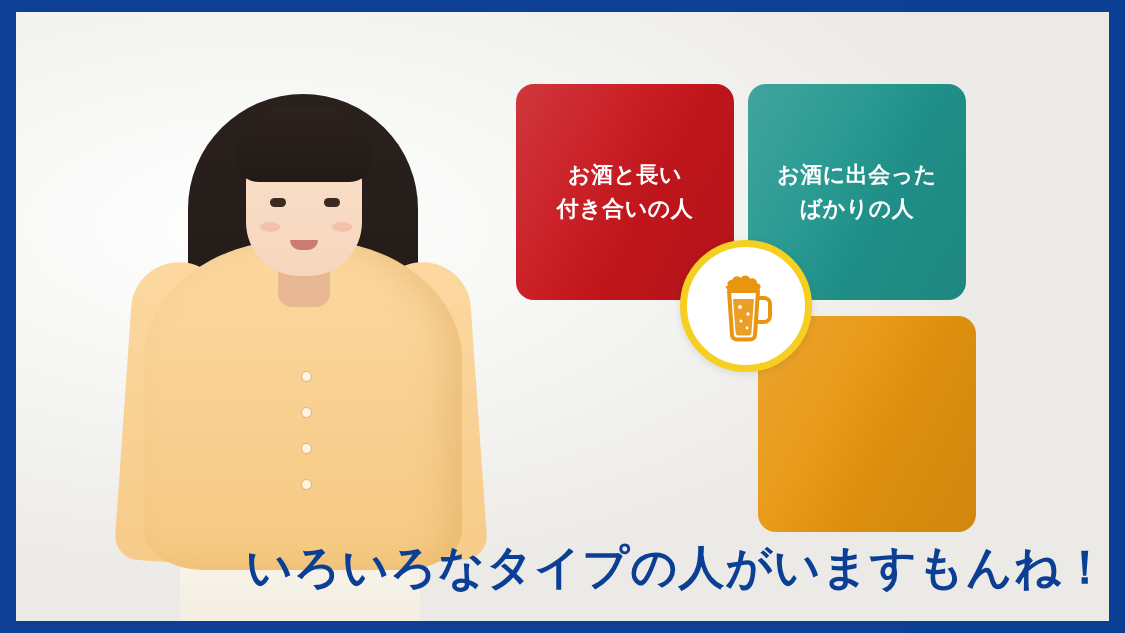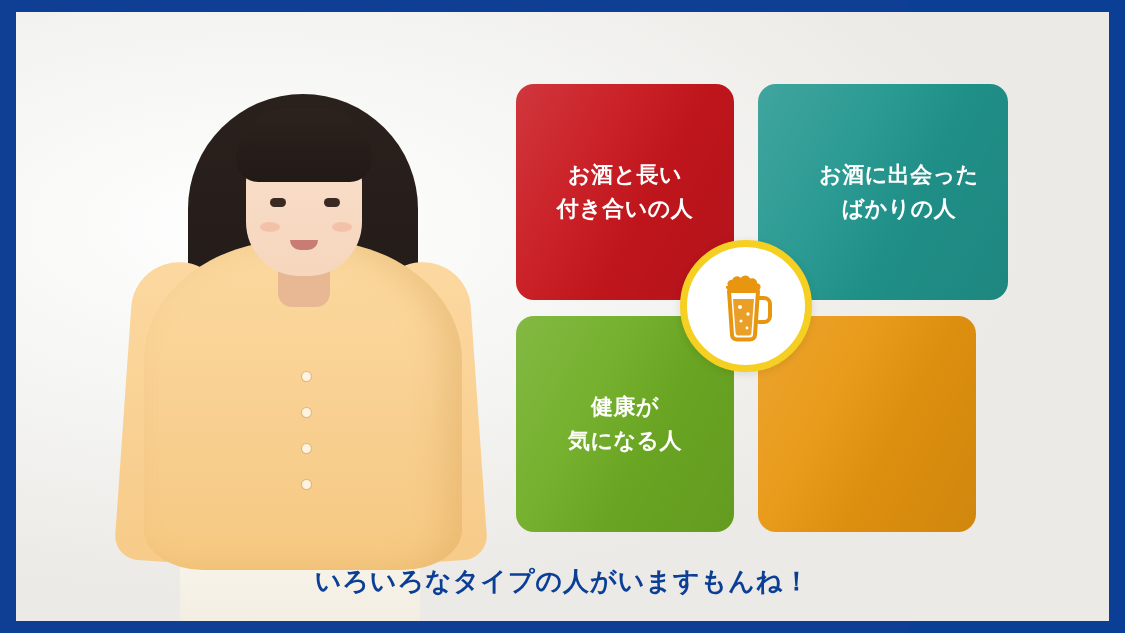--- a/index.html
+++ b/index.html
@@ -174,21 +174,21 @@
     overflow: hidden;
   }
   .tile .sheen {
     position: absolute;
     inset: 0;
     background: linear-gradient(118deg, rgba(255,255,255,.14) 0%, rgba(255,255,255,.05) 34%, rgba(0,0,0,.05) 60%, rgba(0,0,0,.10) 100%);
     pointer-events: none;
   }
   .tile .txt { position: relative; z-index: 2; white-space: pre-line; }
   #tile-tl { left: 0;    top: 0;    background: #c8161d; }
-  #tile-tr { left: 242px; top: 0;   background: #21968e; padding-left: 32px; }
+  #tile-tr { left: 232px; top: 0;   background: #21968e; }
   #tile-bl { left: 0;    top: 232px; background: #6fad24; }
   #tile-br { left: 242px; top: 232px; background: #e8960f; }
 
   
   #center-badge {
     position: absolute;
     left: 164px;
     top: 156px;
     width: 132px;
     height: 132px;
@@ -202,22 +202,22 @@
     box-shadow: 0 2px 8px rgba(0,0,0,.10);
   }
   #beer-icon { display: block; }
 
   
   #subtitle {
     position: absolute;
     left: 0;
     right: 0;
     bottom: 22px;
-    text-align: center;
-    font-size: 26px;
+    text-align: right;
+    font-size: 46px;
     font-weight: 700;
     color: #0b3f96;
     letter-spacing: 1px;
     font-family: Liberation Mono, monospace;
   }
 </style>
 </head>
 <body>
 
 <div id="stage">
@@ -248,25 +248,20 @@
       <div class="tile" id="tile-tl">
         <div class="sheen"></div>
         <div class="txt">お酒と長い
 付き合いの人</div>
       </div>
       <div class="tile" id="tile-tr">
         <div class="sheen"></div>
         <div class="txt">お酒に出会った
 ばかりの人</div>
       </div>
-      <div class="tile" id="tile-bl">
-        <div class="sheen"></div>
-        <div class="txt">健康が
-気になる人</div>
-      </div>
       <div class="tile" id="tile-br">
         <div class="sheen"></div>
       </div>
 
       <div id="center-badge">
         <svg id="beer-icon" width="60" height="74" viewBox="0 0 60 74">
 
           <path d="M12 17c-1.6-3.2 .9-6.6 4.3-6.3 1.1-3.6 6-4.6 8.4-1.7 2.2-3.6 7.8-3.3 9.5 .7 3.3-1.6 7.1 .9 6.9 4.5 3.3 .3 4.6 4.3 2.4 6.5H11.8c-1.6-1-2.2-2.4-1.8-3.7z" fill="#e8960f"></path>
 
           <path d="M13 22h29l-3 44c-.2 2.8-2.3 4.6-5 4.6H21c-2.7 0-4.8-1.8-5-4.6L13 22z" fill="none" stroke="#e8960f" stroke-width="4" stroke-linejoin="round"></path>

